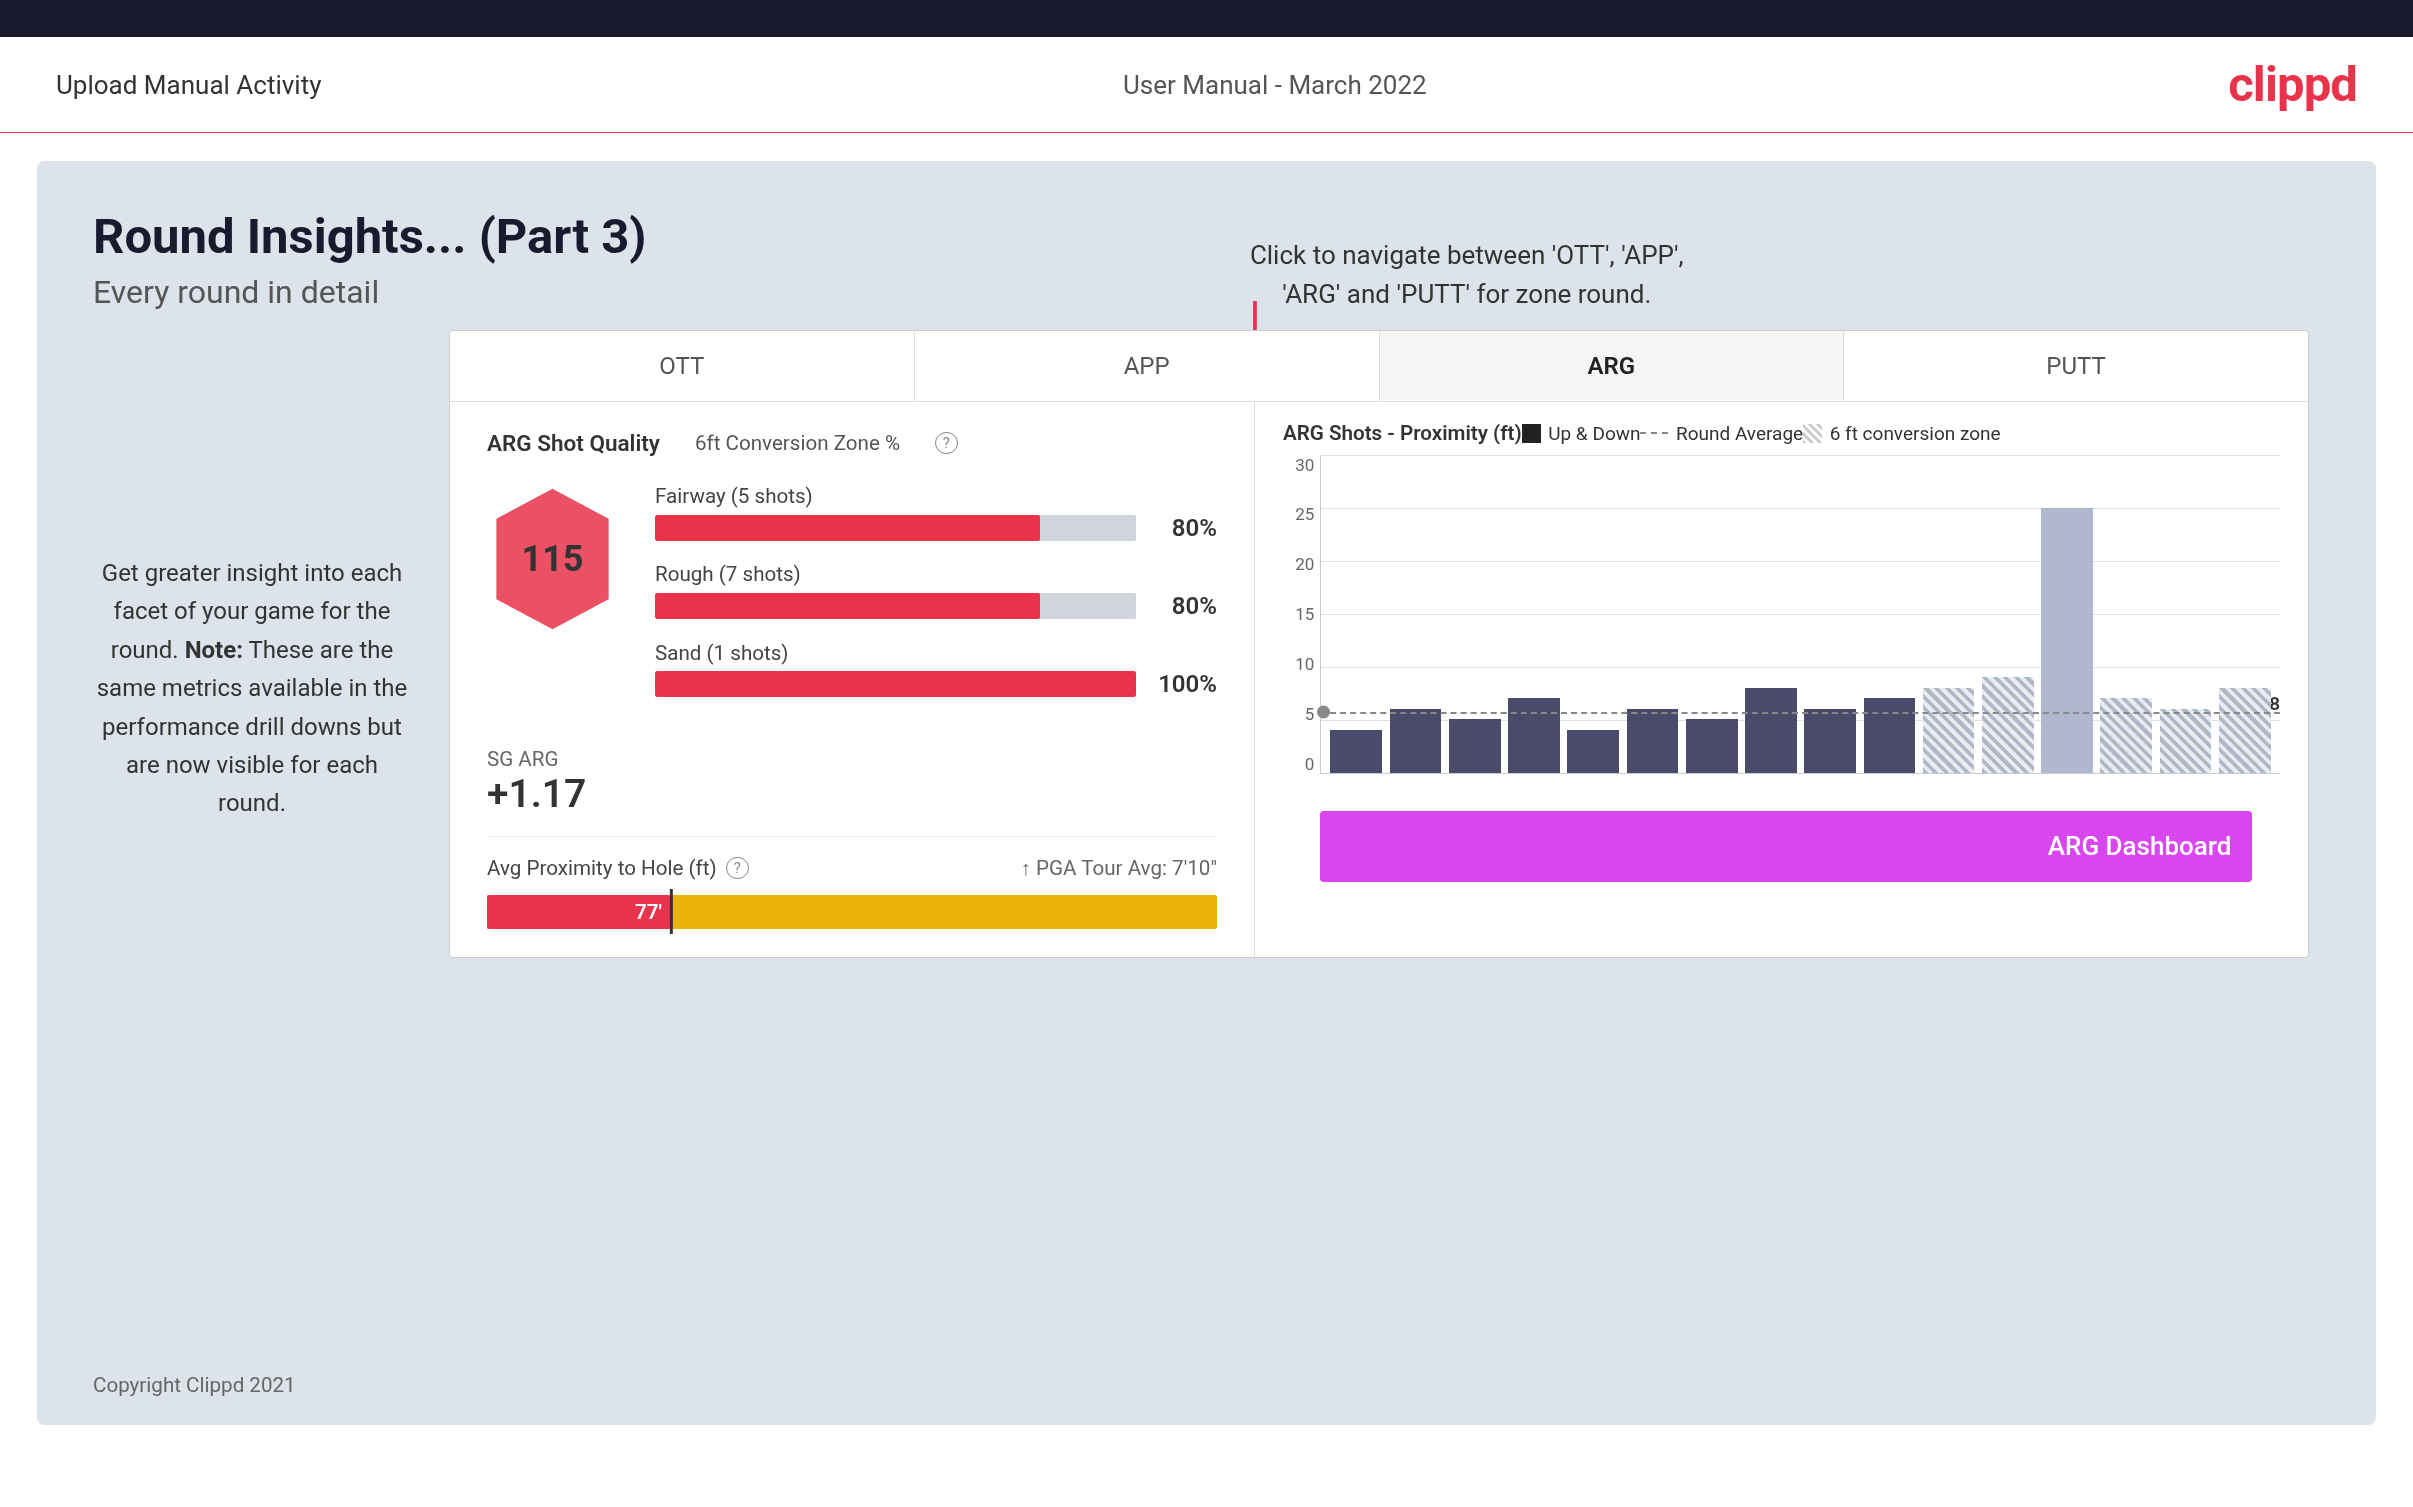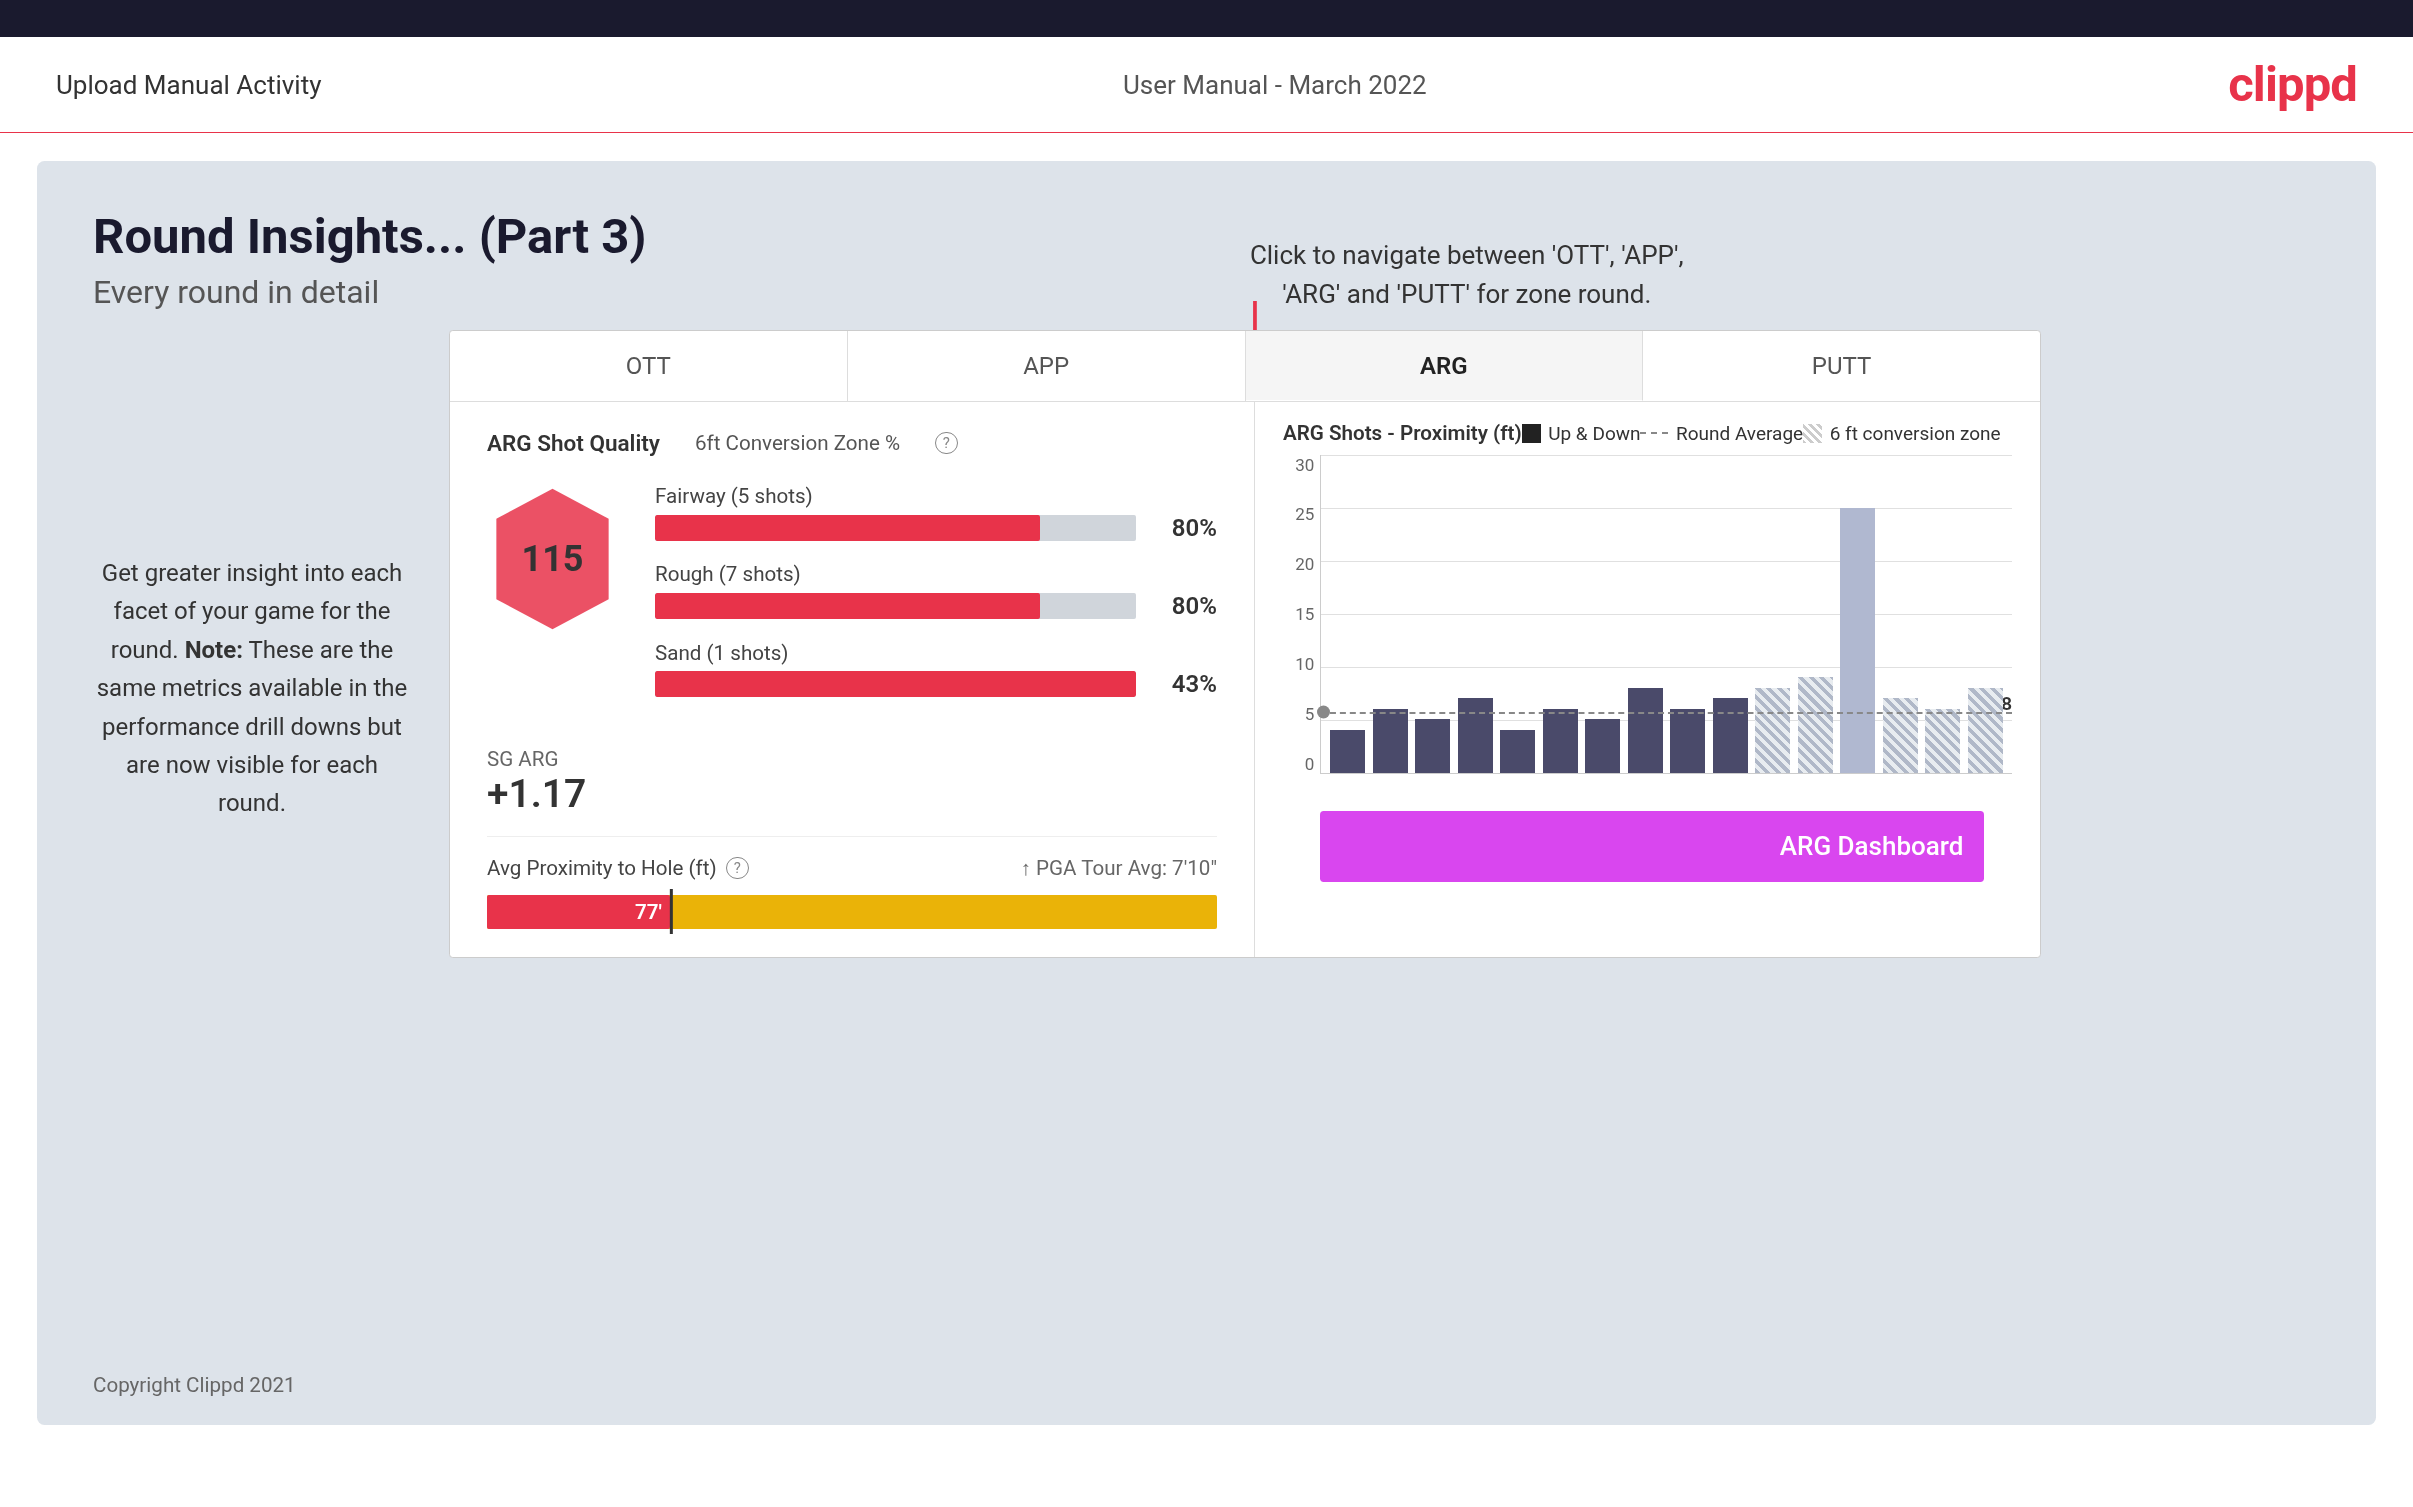--- a/index.html
+++ b/index.html
@@ -97,21 +97,21 @@
 
     .description-text strong {
       font-weight: 700;
     }
 
     
     .dashboard-card {
       position: absolute;
       left: 412px;
       top: 169px;
-      width: 1592px;
+      width: 1860px;
       background: #fff;
       border: 0.9px solid #ccc;
       border-radius: 3.7px;
     }
 
     
     .tabs-row {
       display: flex;
       border-bottom: 0.9px solid #ddd;
     }
@@ -580,21 +580,21 @@
                 <div class="bar-pct">80%</div>
               </div>
             </div>
 
             <div class="bar-row">
               <div class="bar-label">Sand (1 shots)</div>
               <div class="bar-container">
                 <div class="bar-track">
                   <div class="bar-fill" style="width:100%;"></div>
                 </div>
-                <div class="bar-pct">43%</div>
+                <div class="bar-pct">100%</div>
               </div>
             </div>
           </div>
         </div>
 
         <div class="sg-section">
           <div class="sg-label">SG ARG</div>
           <div class="sg-value">+1.17</div>
         </div>
 

